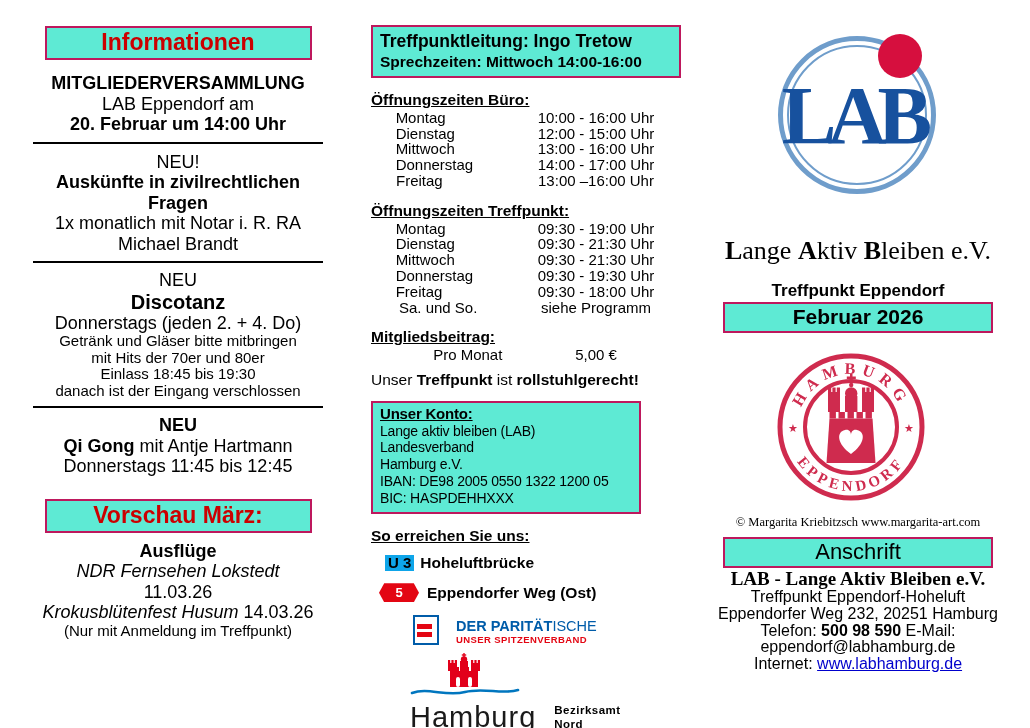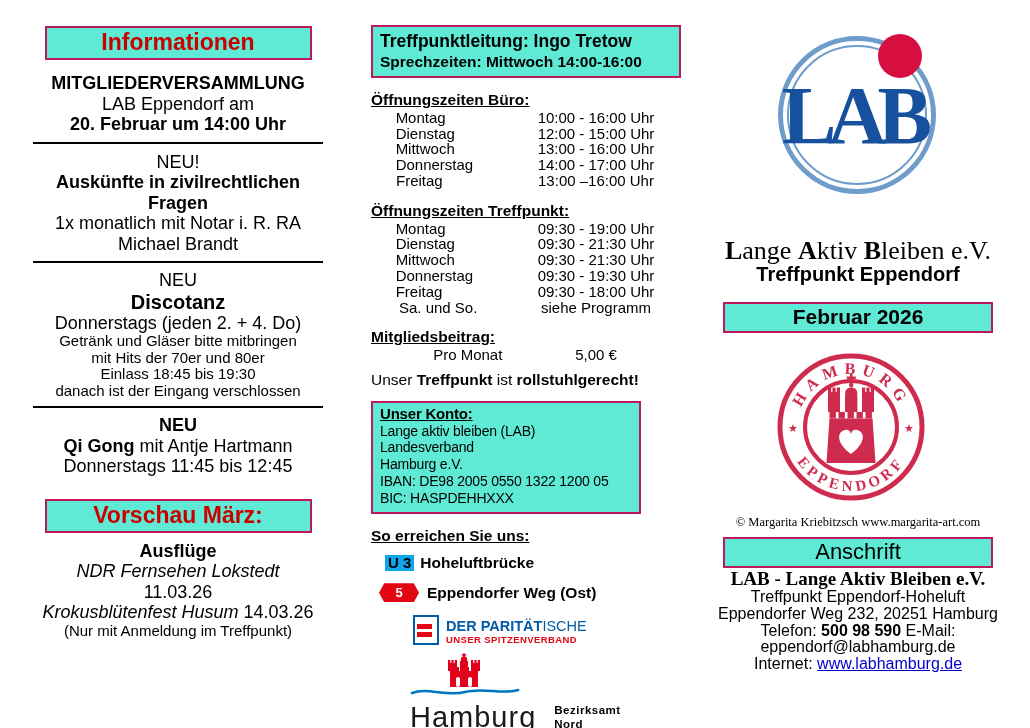--- a/index.html
+++ b/index.html
@@ -32,21 +32,21 @@
   .konto-h{font-weight:bold;text-decoration:underline;font-size:15px;}
   .transport{margin-top:9px;margin-left:14px;display:flex;align-items:center;font-weight:bold;font-size:15.5px;height:21px;}
   .u3-badge{background:#0ea5e9;color:#000;font-weight:bold;font-size:15px;padding:0 3px;margin-right:6px;}
   .bus-badge{width:40px;height:19px;background:#e30613;color:#fff;font-weight:bold;font-size:13px;
     display:flex;align-items:center;justify-content:center;margin-right:8px;margin-left:-6px;
     clip-path:polygon(13% 0,87% 0,100% 50%,87% 100%,13% 100%,0 50%);}
   .pari{margin-top:12px;margin-left:42px;display:flex;align-items:flex-start;}
   .pari-box{width:22px;height:26px;border:2px solid #005ca9;position:relative;flex:none;}
   .pari-eq span{display:block;width:15px;height:4.5px;background:#e30613;position:absolute;left:2px;}
   .pari-eq .eq1{top:7px;} .pari-eq .eq2{top:15px;}
-  .pari-text{margin-left:7px;padding-top:3px;}
+  .pari-text{margin-left:17px;padding-top:3px;}
   .pari-line1{color:#005ca9;font-size:14.5px;line-height:15px;white-space:nowrap;}
   .pari-line1 .lt{font-weight:normal;}
   .pari-sub{color:#e30613;font-size:9.5px;font-weight:bold;letter-spacing:0.4px;line-height:11px;}
   .hh{margin-top:8px;margin-left:39px;width:200px;}
   .hh-castle{margin-left:36px;}
   .hh-wave{display:block;margin-top:-4px;}
   .hh-row{display:flex;align-items:center;margin-top:2px;}
   .hh-name{font-size:29px;letter-spacing:1px;color:#1a1a1a;line-height:30px;}
   .hh-bar{width:1.5px;height:34px;background:#333;margin:0 8px 0 10px;}
   .hh-dept{font-size:11.5px;font-weight:bold;line-height:14px;text-align:left;letter-spacing:0.5px;}
@@ -54,21 +54,21 @@
   .col-right{position:absolute;left:718px;top:0;width:280px;height:576px;text-align:center;}
   .lab-logo{position:absolute;left:60px;top:36px;width:158px;height:158px;}
   .ring-outer{position:absolute;inset:0;border:5px solid #6f9dcb;border-radius:50%;}
   .ring-inner{position:absolute;inset:9px;border:2.5px solid #6f9dcb;border-radius:50%;}
   .lab-letters{position:absolute;inset:0;display:flex;align-items:center;justify-content:center;
     font-family:"Liberation Serif",serif;font-weight:bold;font-size:82px;color:#17519e;
     letter-spacing:-9px;padding-right:9px;padding-top:2px;}
   .lab-dot{position:absolute;left:100px;top:-2px;width:44px;height:44px;background:#d60f3e;border-radius:50%;}
   .org-name{position:absolute;top:237px;left:-12px;width:304px;white-space:nowrap;
     font-family:"Liberation Serif",serif;font-size:26px;line-height:28px;}
-  .org-sub{position:absolute;top:263px;width:100%;font-weight:bold;font-size:20px;}
+  .org-sub{position:absolute;top:281px;width:100%;font-weight:bold;font-size:17px;}
   .month-box{position:absolute;top:302px;left:5px;width:266px;font-weight:bold;font-size:21px;padding:1px 0 2px;}
   .stamp-wrap{position:absolute;left:58px;top:352px;width:150px;height:150px;}
   .stamp-text{font-family:"Liberation Serif",serif;font-weight:bold;fill:#cf2b4e;}
   .st-top{letter-spacing:6px;}
   .st-bottom{letter-spacing:4px;}
   .credit{position:absolute;top:515px;width:100%;font-family:"Liberation Serif",serif;font-size:12.5px;}
   .anschrift-box{position:absolute;top:537px;left:5px;width:266px;font-size:22px;line-height:25px;padding:0 0 2px;}
   .addr{position:absolute;top:568px;width:100%;font-size:16px;line-height:16.8px;}
   .addr-org{font-family:"Liberation Serif",serif;font-weight:bold;font-size:19px;line-height:21px;}
   a.site-link{color:#0000cc;text-decoration:underline;}

